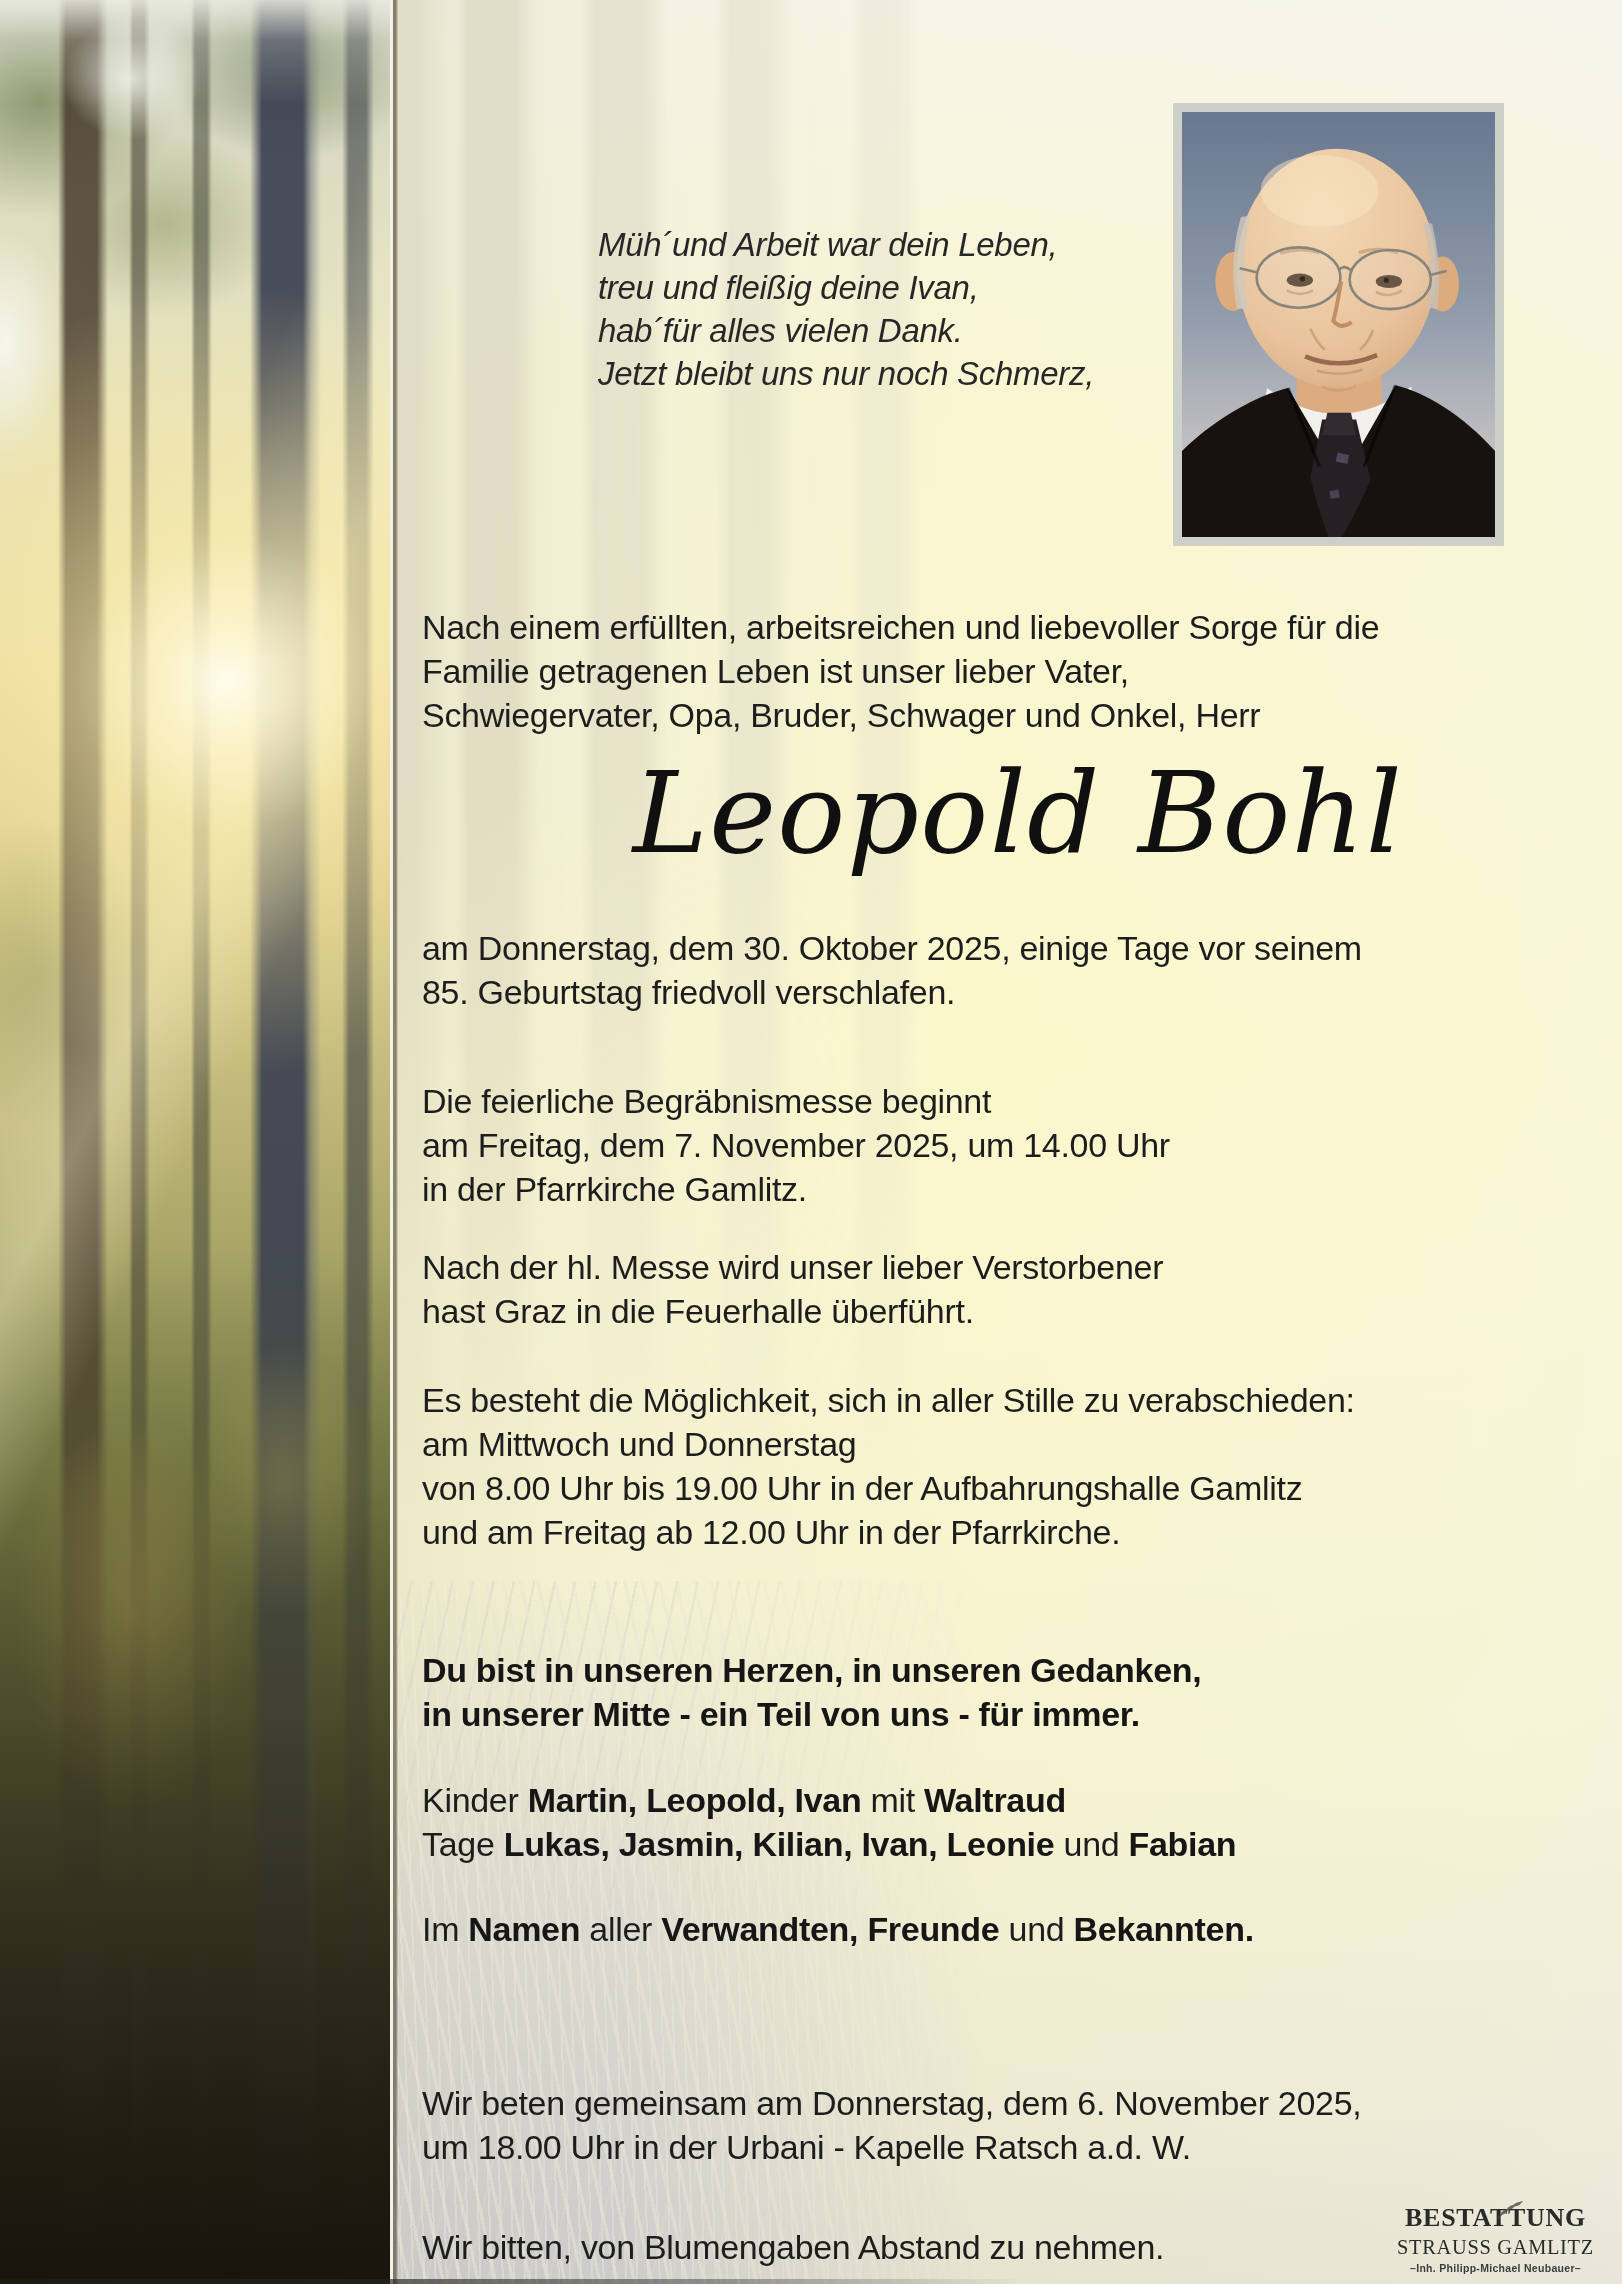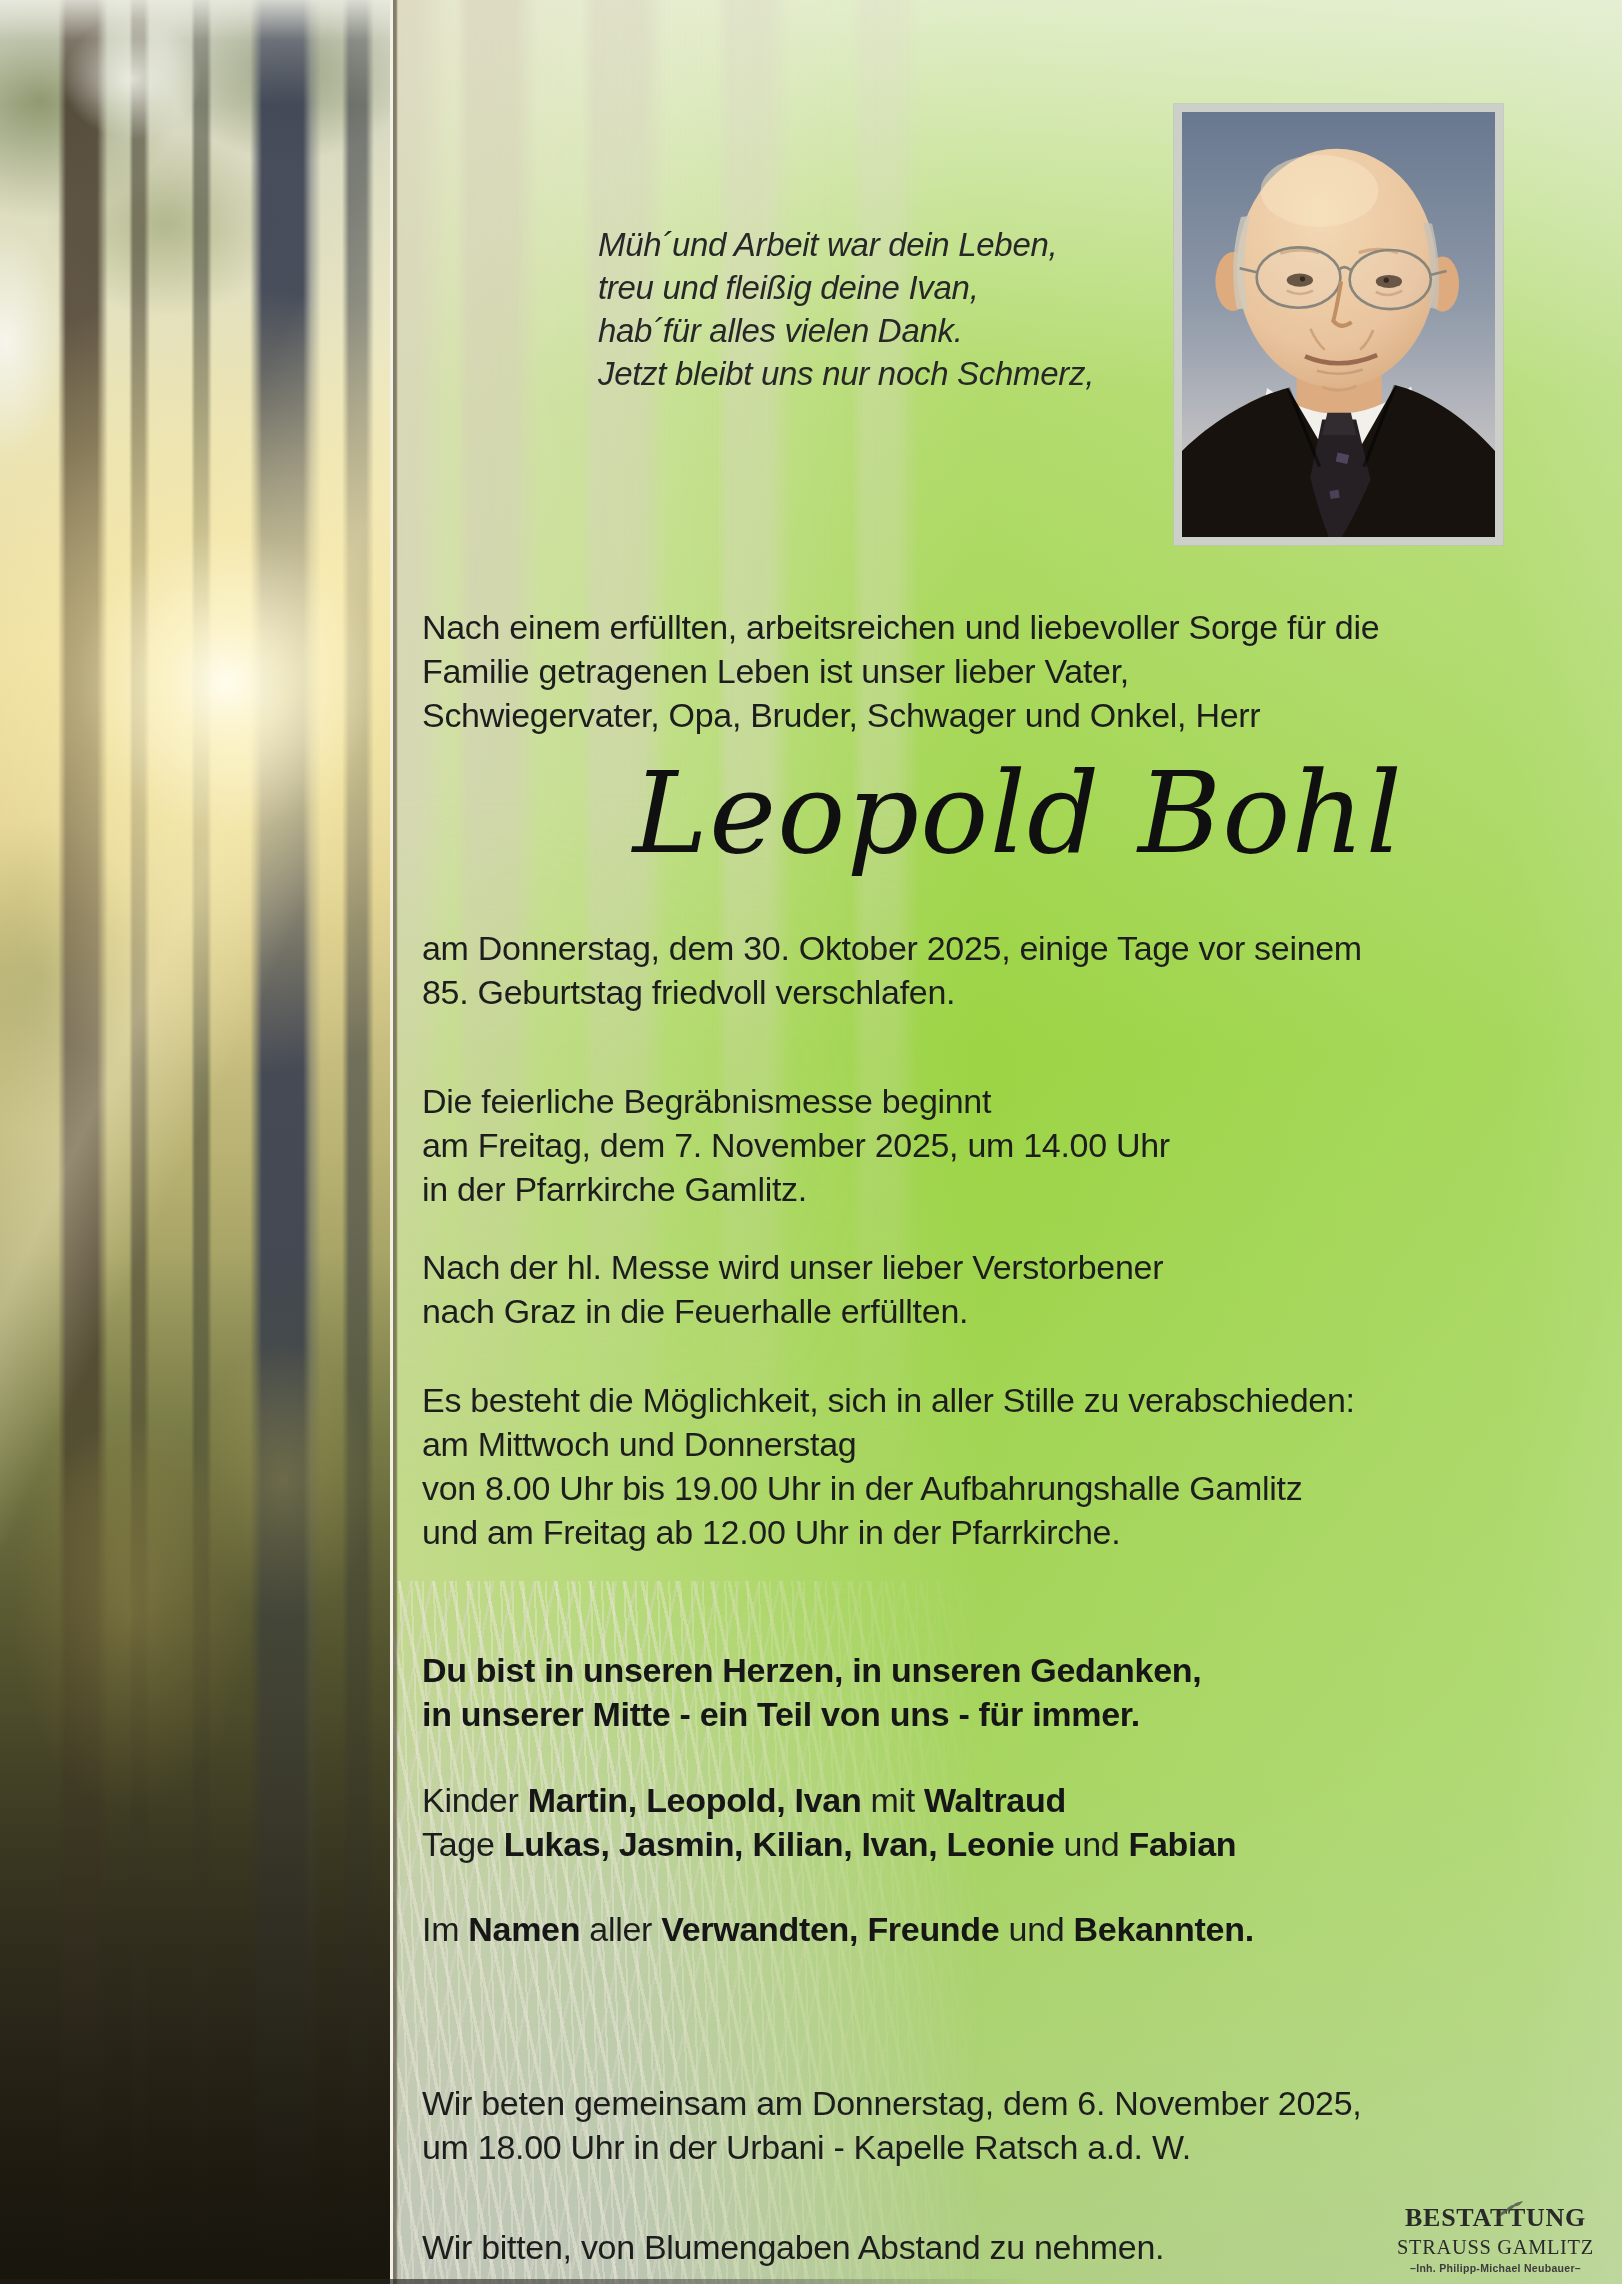--- a/index.html
+++ b/index.html
@@ -1,19 +1,19 @@
 <!DOCTYPE html>
 <html style="font-size:10.5px"><head>
 <meta charset="utf-8">
 <style>
   html,body { margin:0; padding:0; }
   body { background:#e8e8e8; }
   .page {
     position:relative; width:1623px; height:2284px; overflow:hidden;
-    background:#84cc16;
+    background:#fef9c3;
     font-family:"Liberation Sans", sans-serif;
   }
 
   
   .forest {
     position:absolute; left:0; top:0; width:390px; height:2284px;
     background-image:
       linear-gradient(180deg, rgba(238,238,228,0.85) 0px, rgba(238,238,228,0.25) 40px, rgba(238,238,228,0) 105px),
       radial-gradient(ellipse 86px 165px at 5.3px 342px, rgba(246,246,238,0.95) 0%, rgba(246,246,238,0) 70%),
       radial-gradient(ellipse 99px 86px at 132px 79px, rgba(245,246,238,0.8) 0%, rgba(245,246,238,0) 70%),
@@ -199,21 +199,21 @@
     </div>
 
   <div class="para mass">
       <div>Die feierliche Begräbnismesse beginnt</div>
       <div>am Freitag, dem 7. November 2025, um 14.00 Uhr</div>
       <div>in der Pfarrkirche Gamlitz.</div>
     </div>
 
   <div class="para transfer">
       <div>Nach der hl. Messe wird unser lieber Verstorbener</div>
-      <div>nach Graz in die Feuerhalle erfüllten.</div>
+      <div>hast Graz in die Feuerhalle überführt.</div>
     </div>
 
   <div class="para farewell">
       <div>Es besteht die Möglichkeit, sich in aller Stille zu verabschieden:</div>
       <div>am Mittwoch und Donnerstag</div>
       <div>von 8.00 Uhr bis 19.00 Uhr in der Aufbahrungshalle Gamlitz</div>
       <div>und am Freitag ab 12.00 Uhr in der Pfarrkirche.</div>
     </div>
 
   <div class="para remember bold-par">

